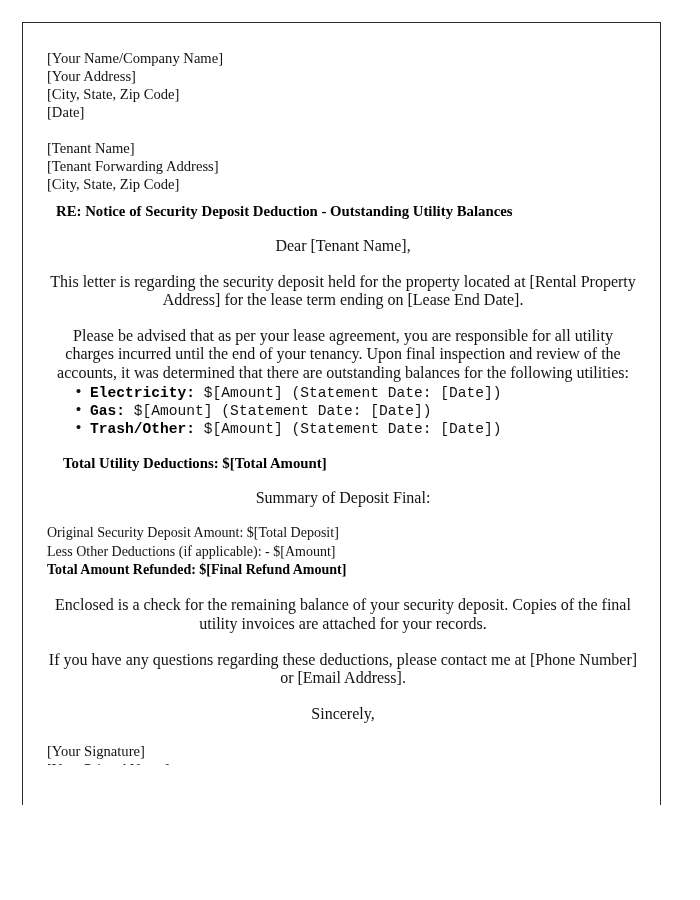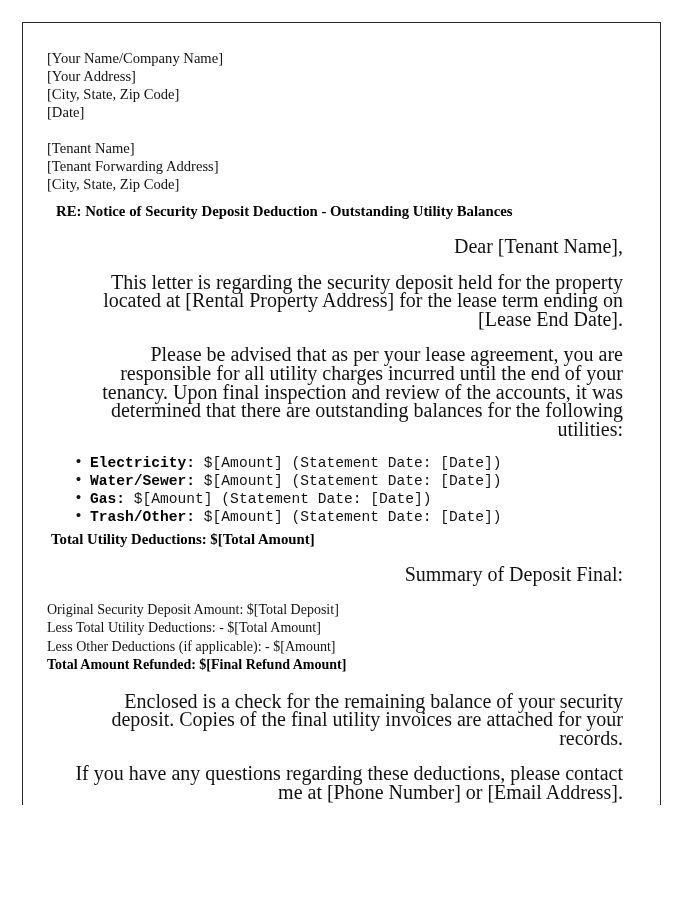--- a/index.html
+++ b/index.html
@@ -45,42 +45,42 @@
   .letter-line {
     font-size: 14.6px;
     line-height: 18px;
     color: #121212;
     white-space: pre;
   }
   .block-gap {
     height: 18px;
   }
   .para {
-    font-size: 20px;
+    font-size: 16px;
     line-height: 18.6px;
     color: #121212;
-    margin: 16px;
-    text-align: right;
+    margin: 1px;
+    text-align: center;
   }
   .para-spaced {
     margin-top: 17px;
   }
   .re-line {
     font-size: 14.8px;
     line-height: 18px;
     font-weight: bold;
     color: #000000;
     margin: 9px;
   }
   .bold-line {
     font-size: 14.8px;
     line-height: 18px;
     font-weight: bold;
     color: #000000;
-    margin: 4px;
+    margin: 16px;
   }
   ul.util-list {
     margin: 0;
     padding: 0 0 0 27px;
     list-style: none;
     font-family: Liberation Mono, monospace;
   }
   ul.util-list li {
     position: relative;
     font-size: 14.6px;
@@ -143,32 +143,30 @@
       <p class="re-line para-spaced">RE: Notice of Security Deposit Deduction - Outstanding Utility Balances</p>
 
       <p class="para para-spaced">Dear [Tenant Name],</p>
 
       <p class="para para-spaced">This letter is regarding the security deposit held for the property located at [Rental Property Address] for the lease term ending on [Lease End Date].</p>
 
       <p class="para para-spaced">Please be advised that as per your lease agreement, you are responsible for all utility charges incurred until the end of your tenancy. Upon final inspection and review of the accounts, it was determined that there are outstanding balances for the following utilities:</p>
 
       <ul class="util-list para-spaced">
         <li><span class="util-label">Electricity:</span><span> $[Amount] (Statement Date: [Date])</span></li>
-        <li><span class="util-label">Water/Sewer:</span><span> $[Amount] (Statement Date: [Date])</span></li>
         <li><span class="util-label">Gas:</span><span> $[Amount] (Statement Date: [Date])</span></li>
         <li><span class="util-label">Trash/Other:</span><span> $[Amount] (Statement Date: [Date])</span></li>
       </ul>
 
       <p class="bold-line para-spaced">Total Utility Deductions: $[Total Amount]</p>
 
       <p class="para para-spaced">Summary of Deposit Final:</p>
 
       <div class="summary-rows para-spaced">
         <div class="letter-line">Original Security Deposit Amount: $[Total Deposit]</div>
-        <div class="letter-line">Less Total Utility Deductions: - $[Total Amount]</div>
         <div class="letter-line">Less Other Deductions (if applicable): - $[Amount]</div>
         <div class="letter-line total">Total Amount Refunded: $[Final Refund Amount]</div>
       </div>
 
       <p class="para para-spaced">Enclosed is a check for the remaining balance of your security deposit. Copies of the final utility invoices are attached for your records.</p>
 
       <p class="para para-spaced">If you have any questions regarding these deductions, please contact me at [Phone Number] or [Email Address].</p>
 
       <p class="para para-spaced">Sincerely,</p>
 

